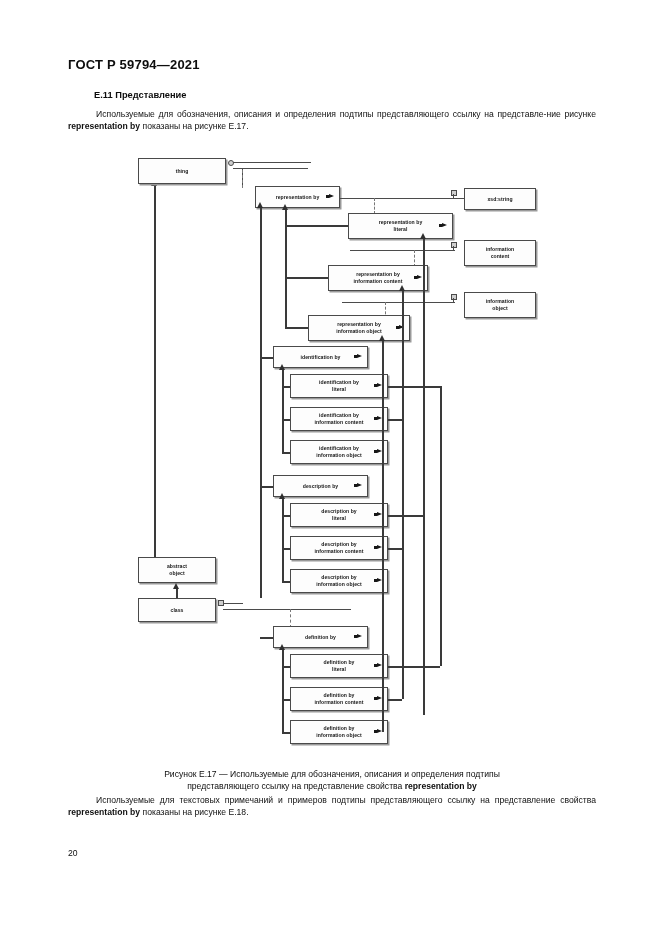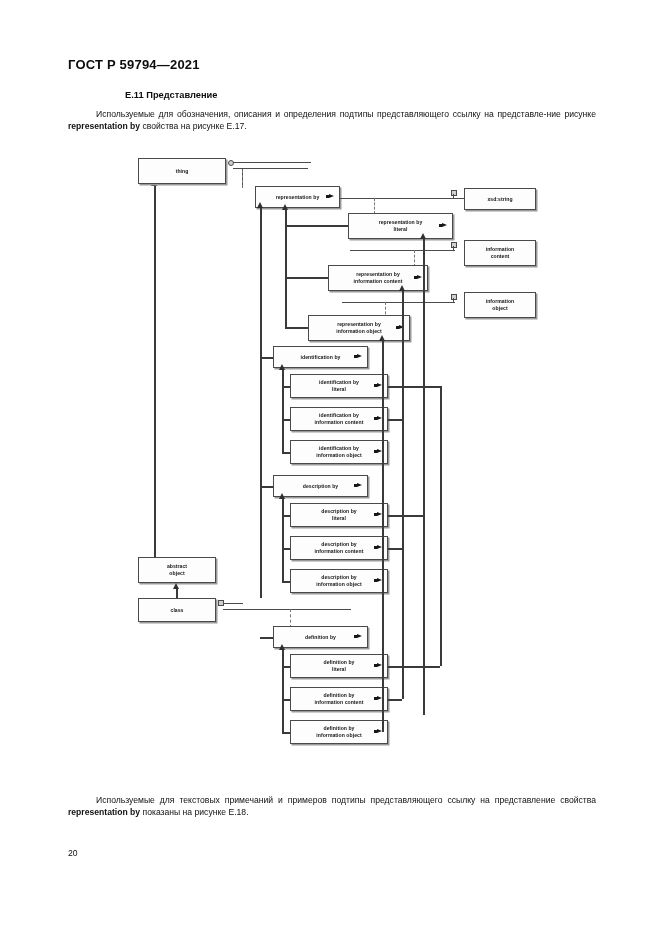--- a/index.html
+++ b/index.html
@@ -16,21 +16,21 @@
   
   .std-header{
     position:absolute;left:68px;top:57px;
     font-size:13px;font-weight:bold;letter-spacing:.2px;
     white-space:nowrap;
   }
 
   
   .clause-title{
     position:absolute;left:94px;top:90px;
-    font-size:9.3px;font-weight:bold;white-space:nowrap;margin-left:31px;
+    font-size:9.3px;font-weight:bold;white-space:nowrap;
   }
   .para{
     position:absolute;
     font-size:8.6px;line-height:12.3px;
     text-align:justify;
     color:#111;
   }
   .para.p1{left:68px;top:108px;width:528px;}
   .para.p2{left:68px;top:794px;width:528px;}
   .para .ind{display:inline-block;width:28px;}
@@ -109,21 +109,21 @@
 </head>
 <body>
 
 <div class="page">
 
   <div class="std-header">ГОСТ Р 59794—2021</div>
 
   <div class="clause-title">E.11 Представление</div>
 
   <div class="para p1">
-    <span class="ind"></span><span>Используемые для обозначения, описания и определения подтипы представляющего ссылку на представле-</span><span>ние рисунке </span><b>representation by</b><span> свойства на рисунке Е.17.</span>
+    <span class="ind"></span><span>Используемые для обозначения, описания и определения подтипы представляющего ссылку на представле-</span><span>ние рисунке </span><b>representation by</b><span> показаны на рисунке Е.17.</span>
   </div>
 
   <div class="diagram">
 
     <div class="ln v2" style="left:24px;top:36px;height:375px;"></div>
     <div class="gen" style="left:20.6px;top:30px;"></div>
 
     <div class="nd" style="left:8px;top:8px;width:88px;height:26px;">
       <span class="txt">thing</span>
     </div>
@@ -302,20 +302,24 @@
     <div class="ln h2" style="left:258px;top:549px;width:14px;"></div>
 
     <div class="ln v2" style="left:252px;top:191px;height:391px;"></div>
     <div class="gen" style="left:248.6px;top:185px;"></div>
 
     <div class="ln v2" style="left:310px;top:236px;height:280px;"></div>
     <div class="ln h2" style="left:293px;top:236px;width:17px;"></div>
     <div class="ln h2" style="left:293px;top:516px;width:17px;"></div>
   </div>
 
+  <div class="caption">
+    <span>Рисунок Е.17 — Используемые для обозначения, описания и определения подтипы</span><br>
+    <span>представляющего ссылку на представление свойства </span><b>representation by</b>
+  </div>
 
   <div class="para p2">
     <span class="ind"></span><span>Используемые для текстовых примечаний и примеров подтипы представляющего ссылку на представление</span> <span>свойства </span><b>representation by</b><span> показаны на рисунке Е.18.</span>
   </div>
 
   <div class="folio">20</div>
 
 </div>
 
 </body></html>

